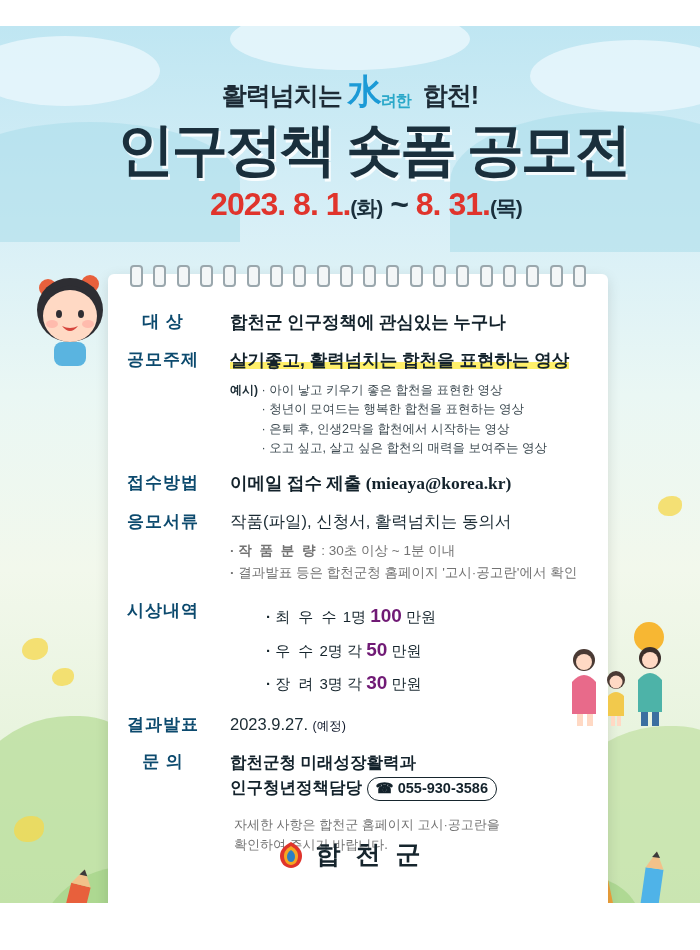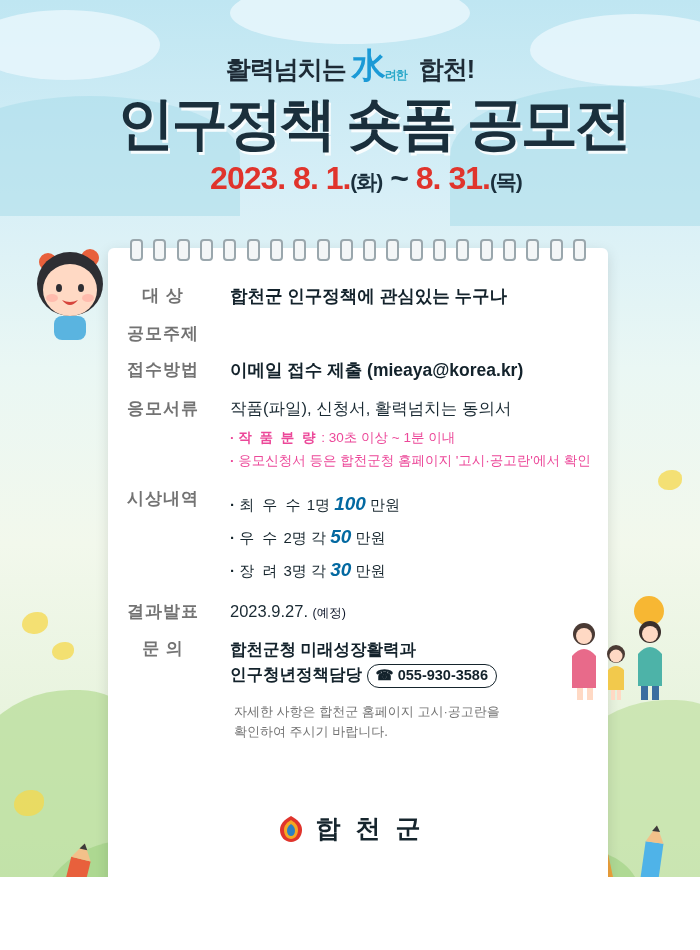--- a/index.html
+++ b/index.html
@@ -11,20 +11,21 @@
     height: 950px;
     font-family: "Liberation Sans", sans-serif;
     overflow: hidden;
   }
   .poster {
     position: relative;
     width: 700px;
     height: 877px;
     background: linear-gradient(180deg, #bfe6f2 0%, #d7eff7 22%, #eaf7f4 42%, #f2f8ec 62%, #e9f4df 80%, #dff0d4 100%);
     overflow: hidden;
+    margin-top: 26px;
   }
 
   
   .cloud {
     position: absolute;
     background: #e8f6fb;
     border-radius: 50%;
     opacity: .85;
   }
   .hill {
@@ -57,21 +58,21 @@
     gap: 6px;
   }
   .tagline .water {
     color: #1b9ad6;
     font-size: 34px;
     font-family: "Liberation Serif", serif;
     position: relative;
     top: -3px;
   }
   .tagline .water-sub {
-    font-size: 12px;
+    font-size: 16px;
     color: #2aa8c9;
     position: relative;
     top: 6px;
     left: -6px;
   }
   .title {
     margin-top: 8px;
     font-size: 57px;
     font-weight: bold;
     color: #1a2f3c;
@@ -132,35 +133,36 @@
     align-items: flex-start;
     margin-bottom: 13px;
   }
   .label {
     width: 110px;
     min-width: 110px;
     text-align: justify;
     padding-right: 12px;
     font-size: 17px;
     font-weight: bold;
-    color: #737373;
+    color: #0c4a6e;
     letter-spacing: 1px;
     text-align: center;
   }
   .value {
     flex: 1;
     font-size: 16.5px;
     color: #1a2a33;
     line-height: 1.45;
     padding-right: 14px;
   }
   .value.big {
     font-size: 17.5px;
     font-weight: bold;
     color: #13222b;
+    font-family: Liberation Serif, serif;
   }
   .hl {
     background: linear-gradient(transparent 58%, #fff06a 58%, #fff06a 94%, transparent 94%);
     font-weight: bold;
     font-size: 17.5px;
     color: #13222b;
   }
   .examples {
     margin-top: 7px;
     font-size: 12.5px;
@@ -181,21 +183,21 @@
   }
   .examples li::before {
     content: "· ";
     color: #3c4950;
   }
   .bullets {
     margin: 6px 0 0 0;
     padding: 0;
     list-style: none;
     font-size: 13.5px;
-    color: #ec4899;
+    color: #737373;
     line-height: 1.7;
   }
   .bullets li::before {
     content: "· ";
     font-weight: bold;
   }
   .bullets .sp {
     letter-spacing: 2px;
     font-weight: bold;
   }
@@ -205,24 +207,23 @@
     list-style: none;
     font-size: 15px;
     color: #16252d;
     line-height: 1.75;
   }
   .awards li::before {
     content: "· ";
     font-weight: bold;
   }
   .awards .amount {
-    color: #0369a1;
+    color: #701a75;
     font-weight: bold;
     font-size: 19px;
-    font-style: italic;
   }
   .awards .sp {
     letter-spacing: 2px;
   }
   .sub {
     font-size: 12.5px;
     color: #0f172a;
   }
   .contact-line {
     font-size: 16.5px;
@@ -399,44 +400,56 @@
 
     <div class="rows">
 
       <div class="row">
         <div class="label">대   상</div>
         <div class="value big">합천군 인구정책에 관심있는 누구나</div>
       </div>
 
       <div class="row">
         <div class="label">공모주제</div>
+        <div class="value">
+          <span class="hl">살기좋고, 활력넘치는 합천을 표현하는 영상</span>
+          <div class="examples">
+            <span class="ex-tag">예시)</span>
+            <ul>
+              <li>아이 낳고 키우기 좋은 합천을 표현한 영상</li>
+              <li>청년이 모여드는 행복한 합천을 표현하는 영상</li>
+              <li>은퇴 후, 인생2막을 합천에서 시작하는 영상</li>
+              <li>오고 싶고, 살고 싶은 합천의 매력을 보여주는 영상</li>
+            </ul>
+          </div>
+        </div>
       </div>
 
       <div class="row" style="margin-top:6px;">
         <div class="label">접수방법</div>
         <div class="value big">이메일 접수 제출 (mieaya@korea.kr)</div>
       </div>
 
       <div class="row">
         <div class="label">응모서류</div>
         <div class="value">
           <span class="big">작품(파일), 신청서, 활력넘치는 동의서</span>
           <ul class="bullets">
             <li>
               <span class="sp">작 품 분 량</span>
               <span>: 30초 이상 ~ 1분 이내</span>
             </li>
             <li>
-              <span>응모신청서 등은 합천군청 홈페이지 '고시·공고란'에서 확인</span>
+              <span>결과발표 등은 합천군청 홈페이지 '고시·공고란'에서 확인</span>
             </li>
           </ul>
         </div>
       </div>
 
-      <div class="row" style="margin-top:14px;">
+      <div class="row" style="margin-top:14px;gap:36px;">
         <div class="label">시상내역</div>
         <div class="value">
           <ul class="awards">
             <li>
               <span class="sp">최 우 수</span>
               <span>1명</span>
               <span class="amount">100</span>
               <span>만원</span>
             </li>
             <li>

